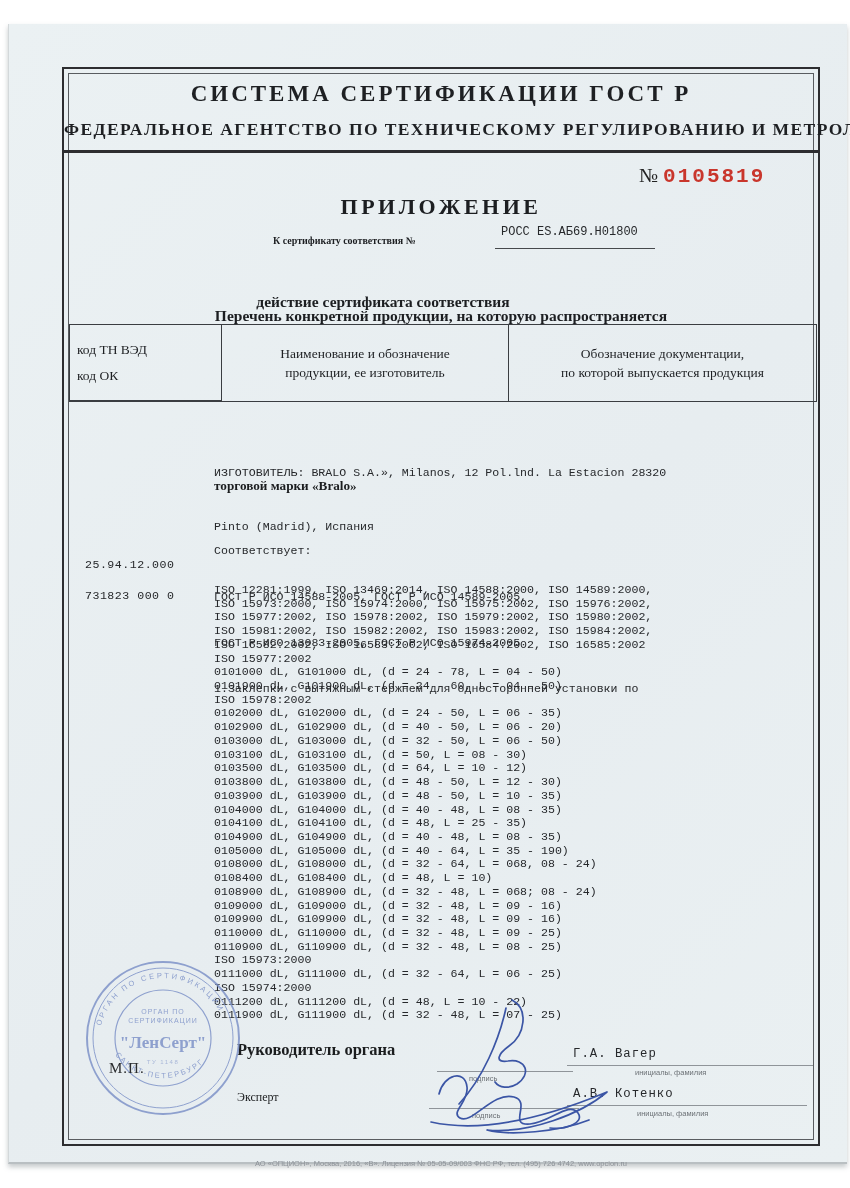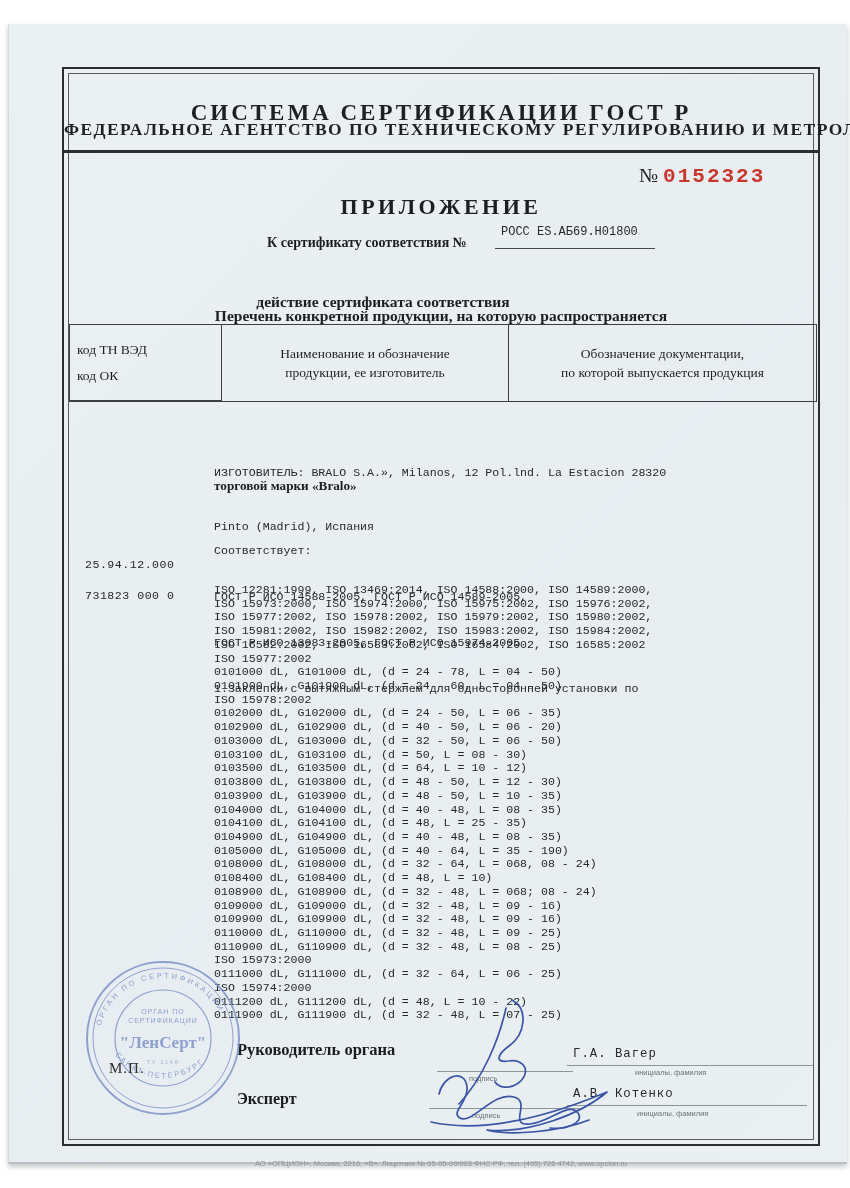--- a/index.html
+++ b/index.html
@@ -12,32 +12,32 @@
           background:linear-gradient(135deg,#ebf1f3 0%, #e7edf0 55%, #eaf0f2 100%);
           border-left:1px solid #d3d8da; border-bottom:2px solid #b9bfc2;
           box-shadow:0 3px 5px rgba(90,100,105,.35); }
 
   
   .frame-outer { left:53px; top:43px; width:758px; height:1079px; border:2.5px solid #2d2d30; }
   .frame-inner { left:59px; top:49px; width:746px; height:1067px; border:1px solid #595c60; }
   .hdr-sep { left:55px; top:126px; width:754px; height:2.5px; background:#2d2d30; }
 
   .title   { left:55px; top:57px;  width:754px; text-align:center; font-weight:bold;
-             font-size:23px; letter-spacing:3px; color:#1e2023; white-space:nowrap;margin-top:19px; }
+             font-size:23px; letter-spacing:3px; color:#1e2023; white-space:nowrap; }
   .subtitle{ left:55px; top:95px;  width:754px; text-align:center; font-weight:bold;
              font-size:17.5px; letter-spacing:1.4px; color:#1e2023; white-space:nowrap; }
 
   .blank-no { left:630px; top:140px; font-size:20px; color:#222; white-space:nowrap; }
   .blank-no .num { font-family:"Liberation Mono", monospace; font-size:21px;
                    letter-spacing:2px; font-weight:bold; }
 
   .doc-title { left:55px; top:170px; width:754px; text-align:center; font-weight:bold;
                font-size:22px; letter-spacing:3.5px; color:#1c1e21; }
 
-  .cert-label { left:258px; top:211px; font-weight:bold; font-size:14px; color:#1c1e21; }
+  .cert-label { left:264px; top:211px; font-weight:bold; font-size:10px; color:#1c1e21; }
   .cert-value { left:492px; top:201px; font-family:"Liberation Mono", monospace;
                 font-size:12px; color:#2a2c2e; white-space:nowrap; }
   .cert-underline { left:486px; top:224px; width:160px; border-top:1.2px solid #46494c; }
 
   .scope1 { left:55px; top:247px; width:754px; text-align:center; font-weight:bold;
             font-size:15.5px; color:#1c1e21;margin-top:36px; }
   .scope2 { left:55px; top:269px; width:638px; text-align:center; font-weight:bold;
             font-size:15.5px; color:#1c1e21; }
 
   
@@ -56,21 +56,21 @@
   .code-ok    { left:76px; top:534px; font-size:11.6px; letter-spacing:.5px; }
   .code-tnved { left:76px; top:565px; font-size:11.6px; letter-spacing:.5px; }
 
   .blkA { left:205px; top:404px; font-size:11.6px; line-height:18px; white-space:pre; }
   .blkB { left:205px; top:453px; font-weight:bold; font-size:13.2px; line-height:17.5px;
           color:#1b1d1f; white-space:nowrap; }
   .blkC { left:205px; top:488px; font-size:11.6px; line-height:15.4px; white-space:pre; }
   .blkD { left:205px; top:559px; font-size:11.6px; line-height:13.72px; white-space:pre; }
 
   .sig-label-1 { left:228px; top:1016px; font-weight:bold; font-size:16.5px; color:#1b1d1f; }
-  .sig-label-2 { left:228px; top:1066px; font-weight:bold; font-size:16px; color:#1b1d1f; }
+  .sig-label-2 { left:228px; top:1066px; font-weight:normal; font-size:12px; color:#1b1d1f; }
   .mp { left:100px; top:1036px; font-size:15px; color:#2a2c2e; letter-spacing:1px; z-index:4; }
 
   .line { border-top:1px solid #8f9499; height:0; }
   .sigline1  { left:428px; top:1047px; width:136px; }
   .sigline2  { left:420px; top:1084px; width:150px; }
   .nameline1 { left:558px; top:1041px; width:246px; }
   .nameline2 { left:558px; top:1081px; width:240px; }
   .caption { font-family:"Liberation Sans", sans-serif; font-size:7.5px; color:#6c7176; }
   .cap-sign1 { left:460px; top:1050px; }
   .cap-sign2 { left:463px; top:1087px; }
@@ -92,21 +92,21 @@
 
   <div class="abs frame-outer"></div>
   <div class="abs frame-inner"></div>
   <div class="abs hdr-sep"></div>
 
   <div class="abs title">СИСТЕМА СЕРТИФИКАЦИИ ГОСТ Р</div>
   <div class="abs subtitle">ФЕДЕРАЛЬНОЕ АГЕНТСТВО ПО ТЕХНИЧЕСКОМУ РЕГУЛИРОВАНИЮ И МЕТРОЛОГИИ</div>
 
   <div class="abs blank-no">
     <span>№</span>
-    <span class="num" style="color:#c9362c">0152323</span>
+    <span class="num" style="color:#c9362c">0105819</span>
   </div>
 
   <div class="abs doc-title">ПРИЛОЖЕНИЕ</div>
 
   <div class="abs cert-label">К сертификату соответствия №</div>
   <div class="abs cert-value mono">РОСС ES.АБ69.Н01800</div>
   <div class="abs cert-underline"></div>
 
   <div class="abs scope1">Перечень конкретной продукции,  на которую распространяется</div>
   <div class="abs scope2">действие сертификата соответствия</div>

